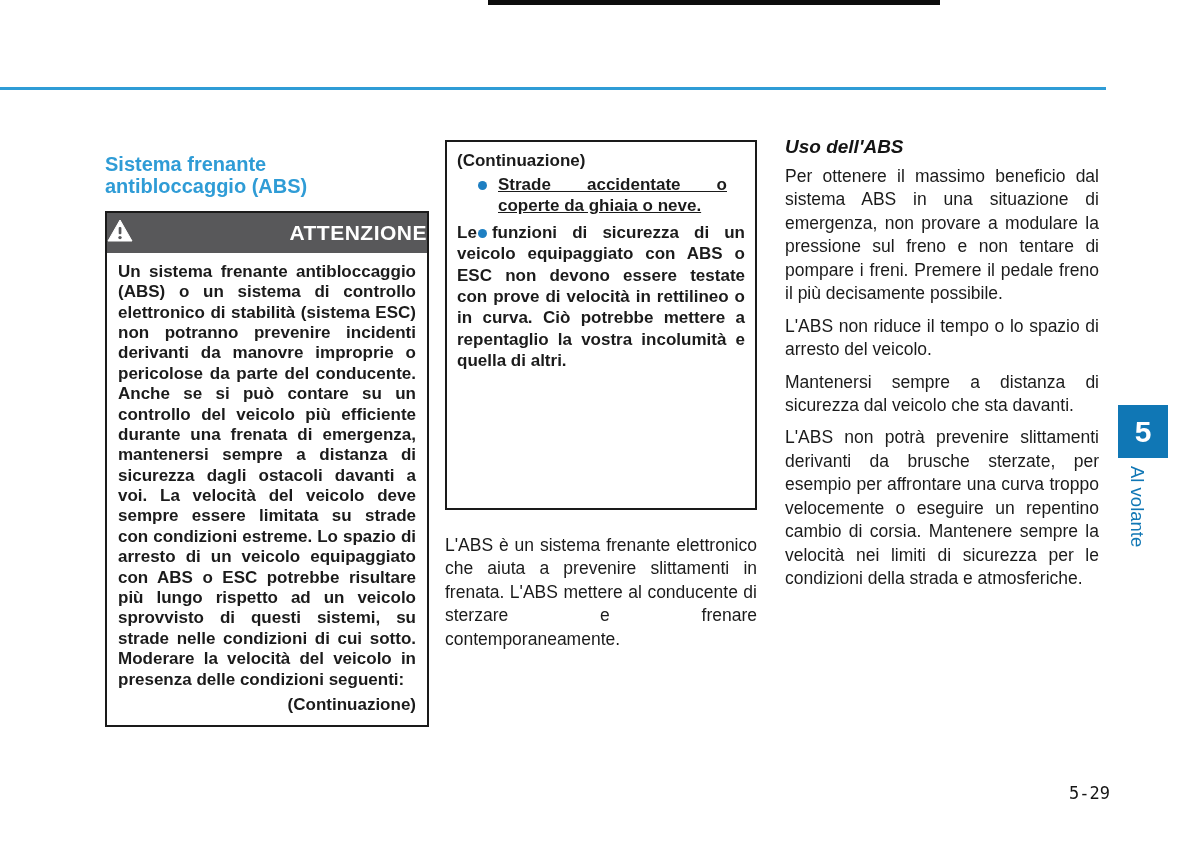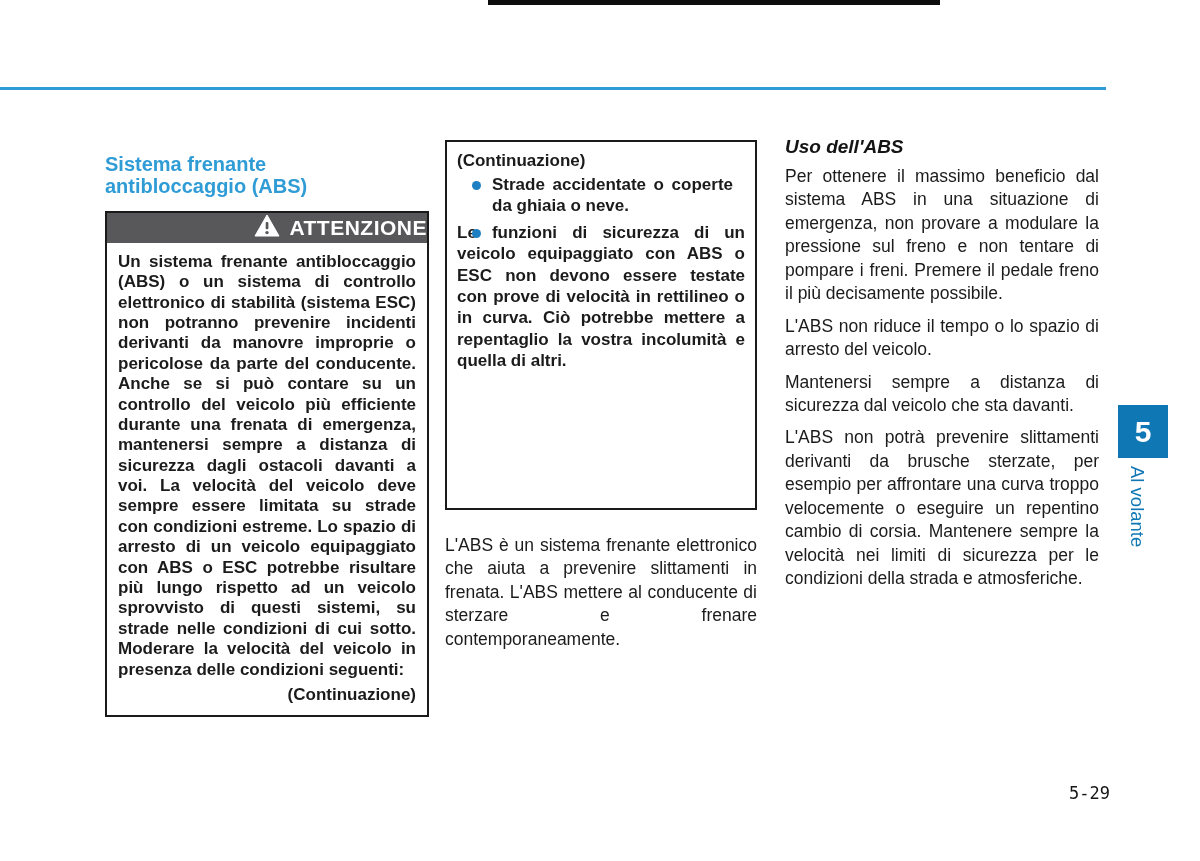--- a/index.html
+++ b/index.html
@@ -16,37 +16,37 @@
   .redaction-bar { position:absolute; left:488px; top:0; width:452px; height:5px; background:#0d0d0d; }
   .top-rule      { position:absolute; left:0; top:87px; width:1106px; height:3px; background:#2f9cd6; }
 
   
   .col-left { position:absolute; left:105px; top:137px; width:324px;margin-top:16px; }
   .section-heading { margin:0; color:#2f9cd6; font-size:20px; font-weight:bold; line-height:1.12; }
   .section-heading span { display:block; }
 
   .warning-box { margin-top:13px; border:2px solid #1a1a1a; background:#fff; }
   .warning-header {
-    background:#58585a; height:30px;
-    display:flex; align-items:center; justify-content:flex-end; gap:9px;
+    background:#58585a; height:40px;
+    display:flex; align-items:center; justify-content:space-between; gap:9px;
   }
   .warning-title { color:#ffffff; font-weight:bold; font-size:21px; letter-spacing:0.5px; }
   .warning-icon { display:block; }
   .warning-body { padding:9px 11px 4px; }
   .warning-text { margin:0; font-weight:bold; font-size:17px; line-height:1.2; text-align:justify; }
   .warning-cont { font-weight:bold; font-size:17px; text-align:right; padding:1px 11px 10px; }
 
   
   .col-mid { position:absolute; left:445px; top:140px; width:312px; }
   .cont-box { border:2px solid #1a1a1a; padding:9px 10px 14px; box-sizing:border-box; min-height:370px; background:#fff; }
   .cont-label { margin:0 0 3px; font-weight:bold; font-size:17px; }
   .bullet-list { list-style:none; margin:0; padding:0; }
   .bullet-list li {
-    position:relative; padding-left:23px; margin:2px 12px 5px;
-    font-weight:bold; font-size:17px; line-height:1.26; text-align:justify;
+    position:relative; padding-left:23px; margin:2px 18px 5px;
+    font-weight:bold; font-size:17px; line-height:1.26; text-align:justify;text-decoration:underline;
   }
   .bullet-dot {
     position:absolute; left:3px; top:7px;
     width:9px; height:9px; border-radius:50%; background:#1e7fc2;
   }
   .cont-para { margin:5px 0 0; font-weight:bold; font-size:17px; line-height:1.26; text-align:justify; }
   .mid-para  { margin:24px 0 0; font-size:17.5px; line-height:1.34; text-align:justify; }
 
   
   .col-right { position:absolute; left:785px; top:136px; width:314px; }

